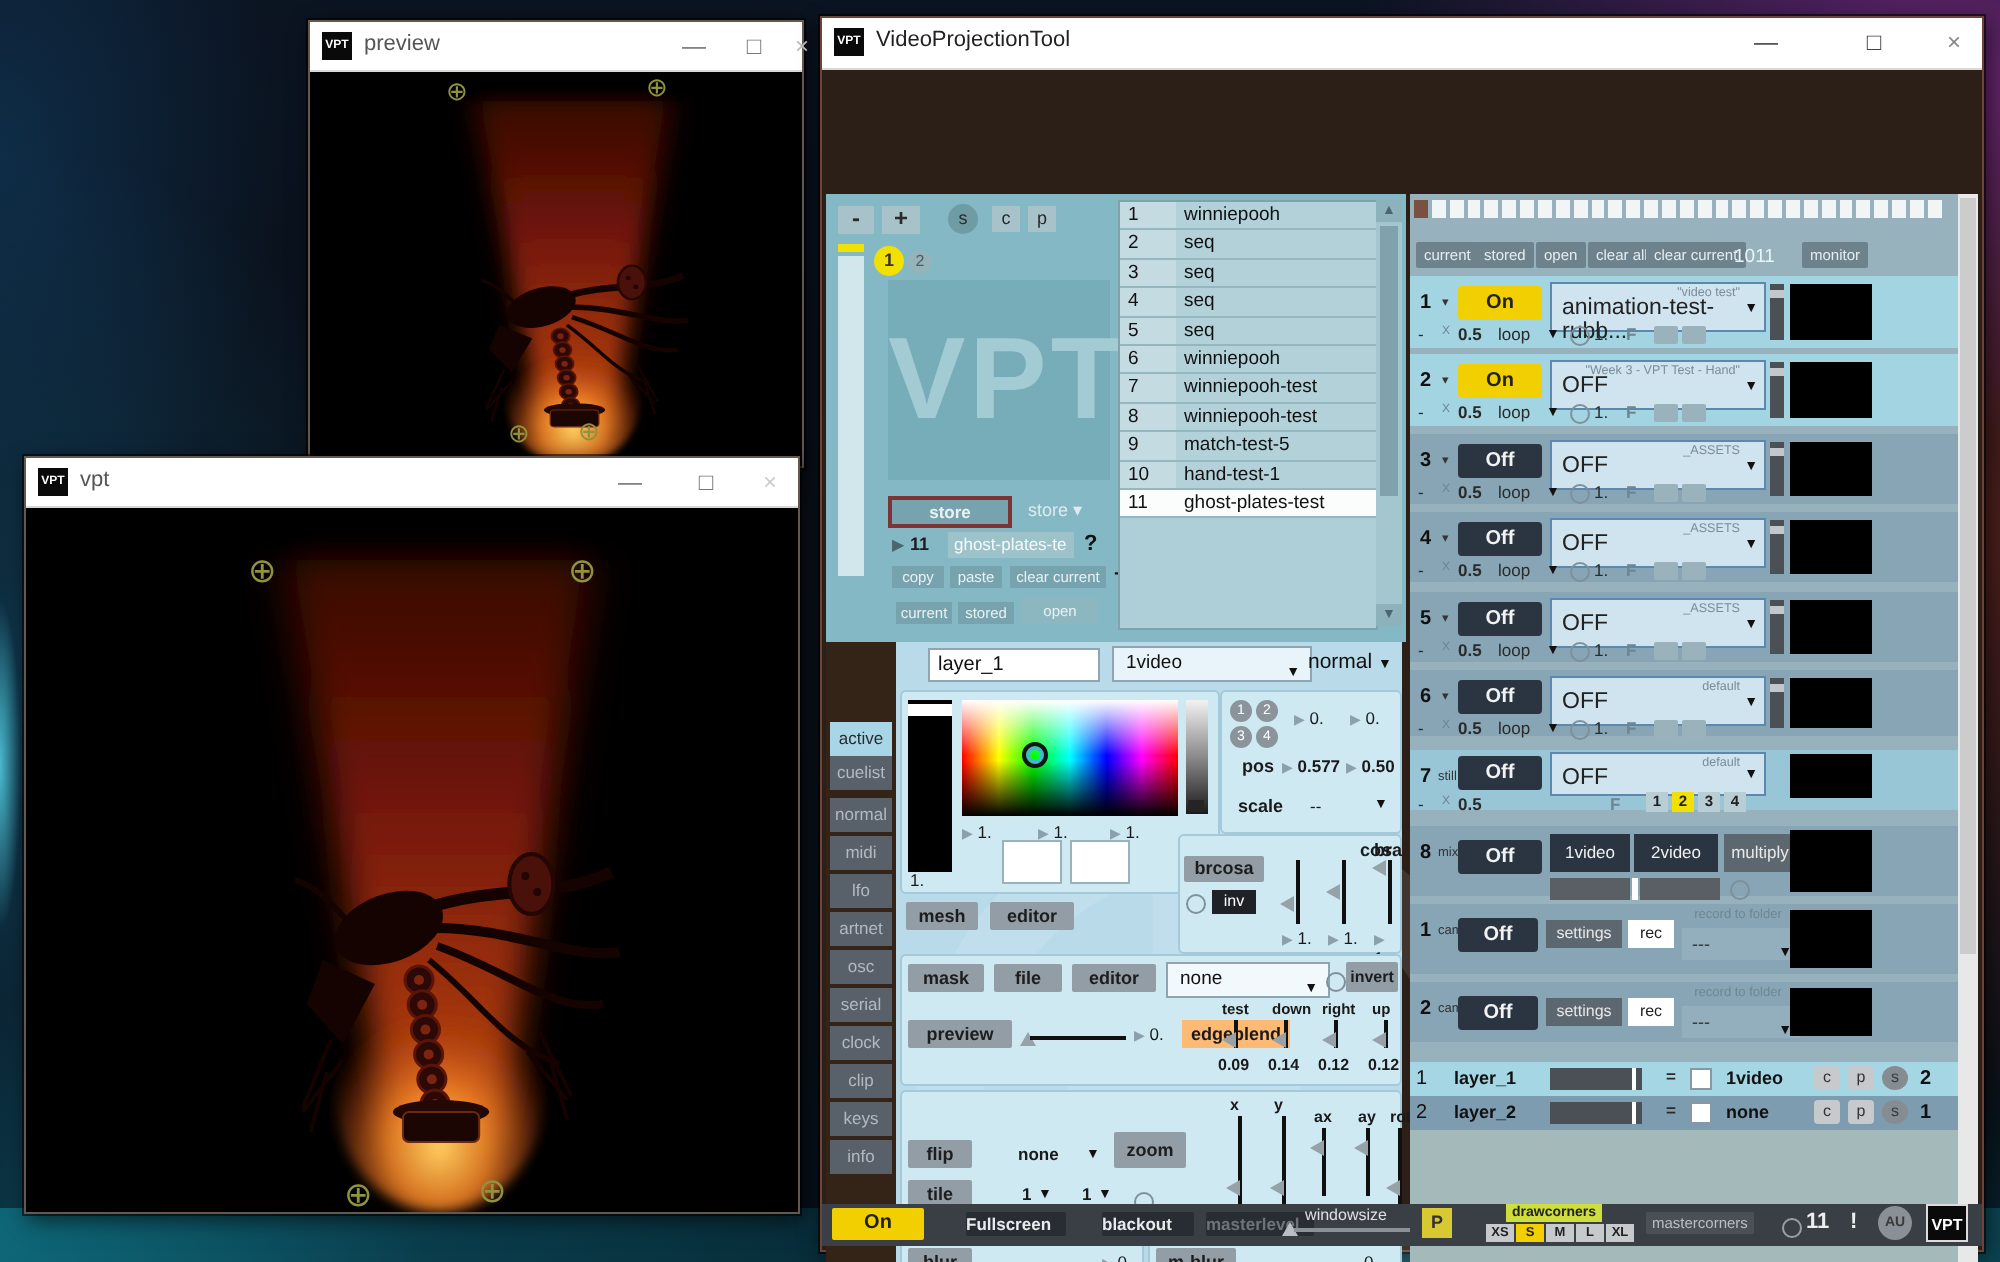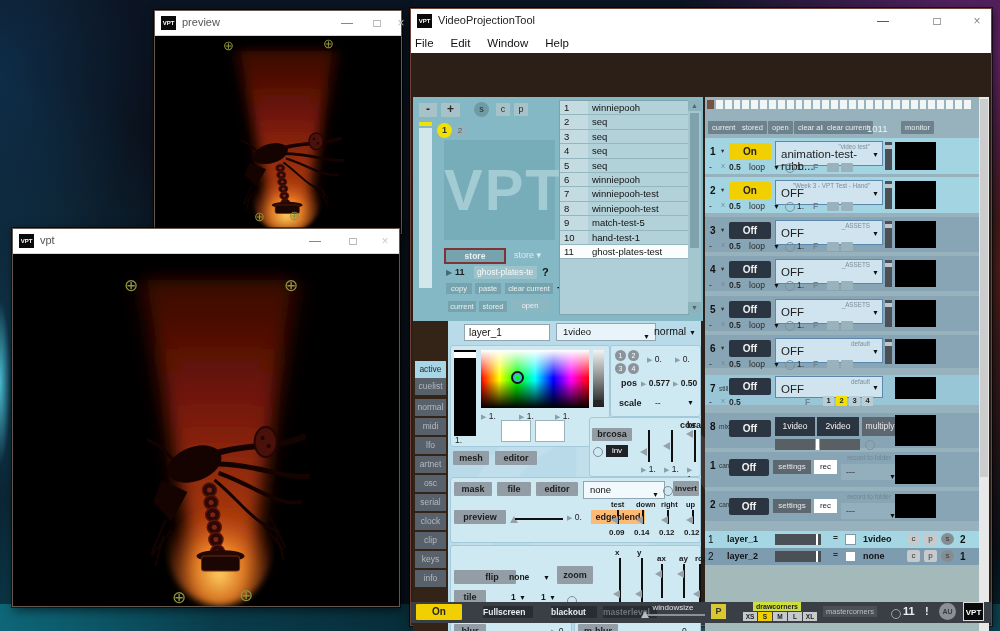--- a/index.html
+++ b/index.html
@@ -239,21 +239,20 @@
   </div>
 
   <div class="win" id="mainwin">
     <div class="tbar" id="mtitle" style="height:25px;">
       <div class="appicon">VPT</div>
       <div class="wtitle" style="color:#222;">VideoProjectionTool</div>
       <div class="wbtn" style="left:458px;color:#444;">—</div>
       <div class="wbtn" style="left:512px;color:#444;">□</div>
       <div class="wbtn" style="left:552px;color:#888;">×</div>
     </div>
-    <div id="menubar"><span class="mitem">File</span><span class="mitem">Edit</span><span class="mitem">Window</span><span class="mitem">Help</span></div>
 
     <div id="mcontent">
 
       <div class="abs" id="ppanel">
         <div class="tealbtn" style="left:6px;top:6px;width:18px;height:14px;font-size:12px;line-height:13px;">-</div>
         <div class="tealbtn" style="left:28px;top:6px;width:19px;height:14px;font-size:12px;line-height:13px;">+</div>
         <div class="circbtn" style="left:61px;top:5px;width:15px;height:15px;background:#6f9ba5;font-size:9px;line-height:15px;color:#2c2c2c;">s</div>
         <div class="tealbtn" style="left:83px;top:6px;width:14px;height:13px;font-size:9px;line-height:13px;font-weight:normal;">c</div>
         <div class="tealbtn" style="left:101px;top:6px;width:14px;height:13px;font-size:9px;line-height:13px;font-weight:normal;">p</div>
         <div class="abs" style="left:6px;top:25px;width:13px;height:4px;background:#f2e000;"></div>
@@ -434,21 +433,21 @@
               <div class="tri-l" style="left: 210px; top: 38px;"></div>
               <span class="lbl" style="left: 208px; top: 50px; font-size: 8px;">0.12</span>
               <span class="lbl" style="left: 235px; top: 22px; font-size: 7.5px;">up</span>
               <div class="vline" style="left: 241px; top: 32px; height: 14px;"></div>
               <div class="tri-l" style="left: 235px; top: 38px;"></div>
               <span class="lbl" style="left: 233px; top: 50px; font-size: 8px;">0.12</span>
             </div>
         </div>
 
         <div class="sec" style="left:2px;top:224px;width:249px;height:70px;">
-          <div class="graybtn" style="left:3px;top:24px;width:48px;height:14px;line-height:14px;padding-left:14px;">flip</div>
+          <div class="graybtn" style="left:3px;top:24px;width:32px;height:14px;line-height:14px;">flip</div>
           <span class="val" style="left:58px;top:26px;font-weight:bold;"><span>none</span></span>
           <span class="car" style="left:92px;top:28px;position:absolute;">▼</span>
           <div class="graybtn" style="left:106px;top:20px;width:36px;height:18px;line-height:18px;">zoom</div>
           <div class="graybtn" style="left:3px;top:44px;width:32px;height:14px;line-height:14px;">tile</div>
           <span class="val" style="left:60px;top:46px;font-weight:bold;">1</span>
           <span class="car" style="left:68px;top:48px;position:absolute;">▼</span>
           <span class="abs" style="left:60px;top:58px;font-size:7px;color:#c09a90;">x</span>
           <span class="val" style="left:90px;top:46px;font-weight:bold;">1</span>
           <span class="car" style="left:98px;top:48px;position:absolute;">▼</span>
           <span class="abs" style="left:90px;top:58px;font-size:7px;color:#c09a90;">y</span>

